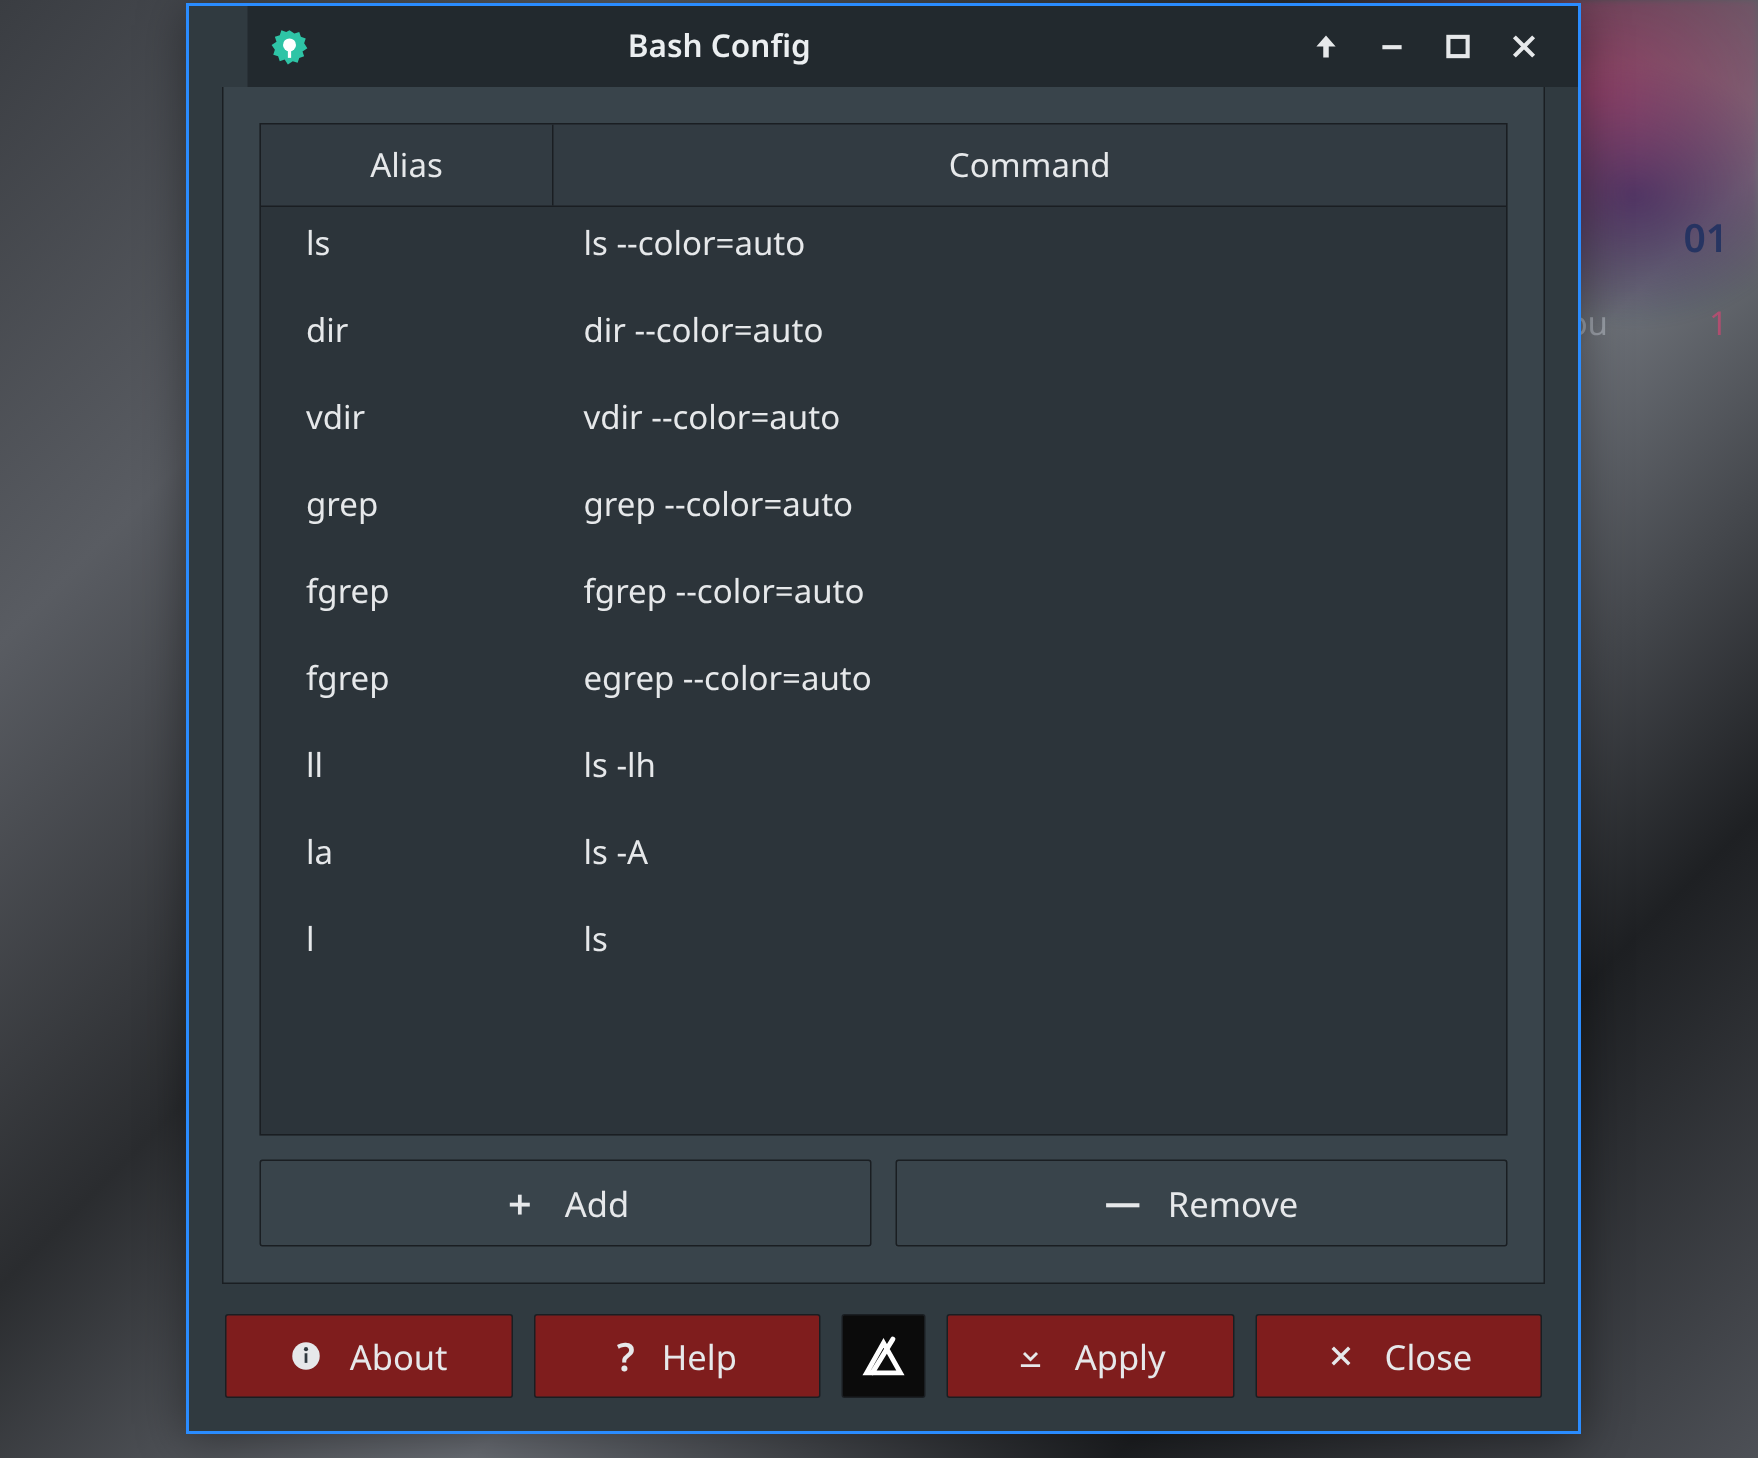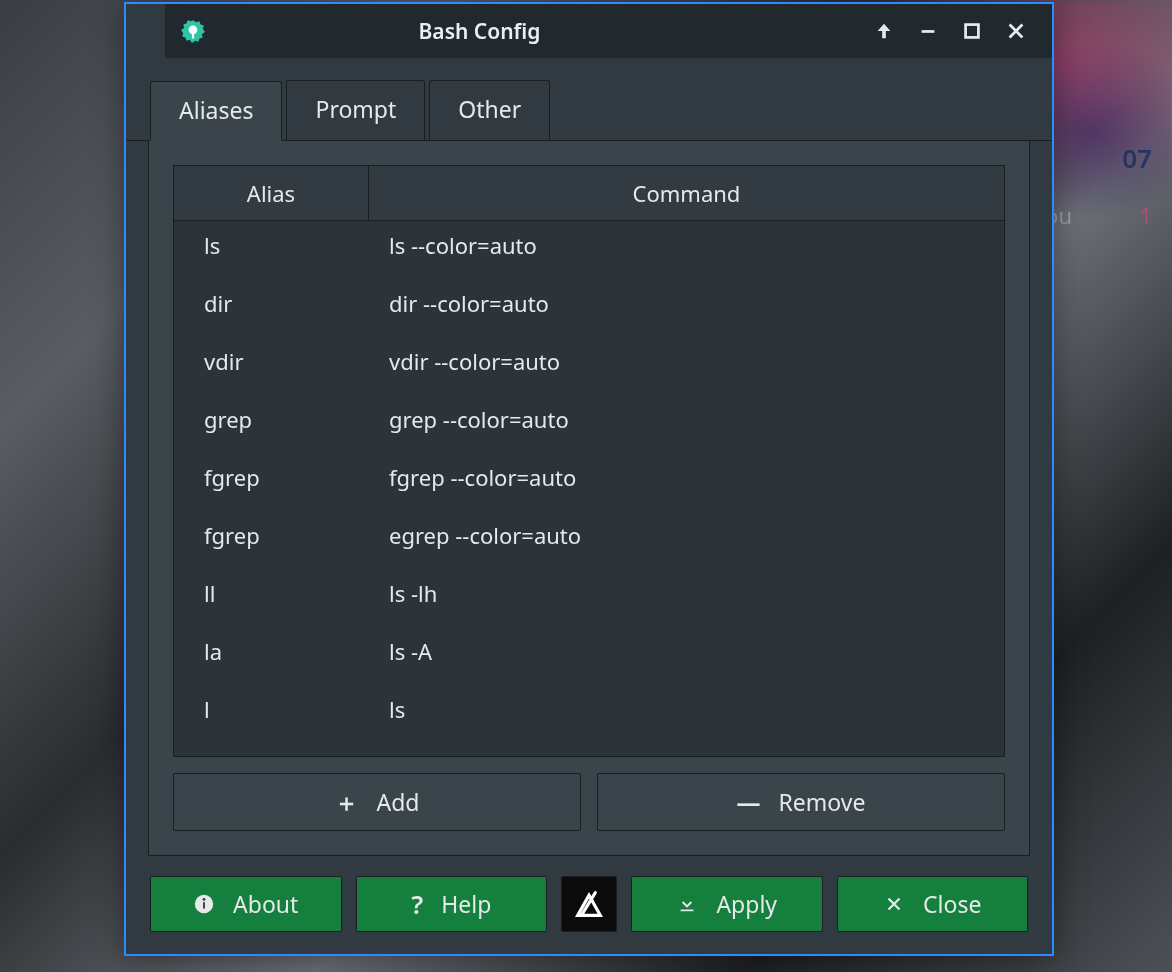--- a/index.html
+++ b/index.html
@@ -164,21 +164,21 @@
   .btn .ico { font-size:24px; font-weight:700; line-height:1;}
   
   .footer {
     display:flex;
     gap:14px;
     padding: 20px 24px 22px;
     align-items:center;
   }
   .fbtn {
     height:56px;
-    background:#15803d;
+    background:#7f1d1d;
     border:1px solid #1a1e22;
     border-radius:2px;
     display:flex;
     align-items:center;
     justify-content:center;
     gap:18px;
     font-size:23px;
     color:#e6e8ea;
     cursor:pointer;
     padding: 0 15px;
@@ -191,21 +191,21 @@
     cursor:pointer;
     padding:0;
   }
   .ico-svg { width:22px; height:22px; fill:#e6e8ea; }
   .ico-svg-lg { width:30px; height:30px; fill:#ffffff; }
 </style>
 </head>
 <body>
 
 <div class="desktop-bg"></div>
-<div class="desktop-text1">07</div>
+<div class="desktop-text1">01</div>
 <div class="desktop-text2">ou</div>
 <div class="desktop-text3">1</div>
 
 <div class="window">
 
   <div class="titlebar">
     <div class="app-icon">
       <svg viewBox="0 0 24 24" width="26" height="26">
         <path fill="#2ec4a6" d="M12 2l3 2 3-1 1 3 3 1-1 3 2 3-3 2 1 3-3 1-1 3-3-1-3 2-2-3-3 1-1-3-3-1 1-3-2-3 3-2-1-3 3-1 1-3 3 1z"></path>
         <circle cx="12" cy="11" r="4" fill="#fff"></circle>
@@ -228,31 +228,20 @@
           <rect x="5" y="5" width="14" height="14" fill="none" stroke="#e6e8ea" stroke-width="3"></rect>
         </svg>
     </div>
     <div class="win-btn">
       <svg class="ico-svg" viewBox="0 0 24 24">
           <path d="M5 5l14 14M19 5L5 19" stroke="#e6e8ea" stroke-width="3" fill="none"></path>
         </svg>
     </div>
   </div>
 
-  <div class="tabs">
-    <div class="tab active">
-      <span>Aliases</span>
-    </div>
-    <div class="tab">
-      <span>Prompt</span>
-    </div>
-    <div class="tab">
-      <span>Other</span>
-    </div>
-  </div>
 
   <div class="panel">
     <div class="table-wrap">
       <div class="thead">
         <div class="th col-alias">Alias</div>
         <div class="th col-cmd">Command</div>
       </div>
       <div class="tbody" id="tbody">
           <div class="tr">
             <div class="td-alias">ls</div>

